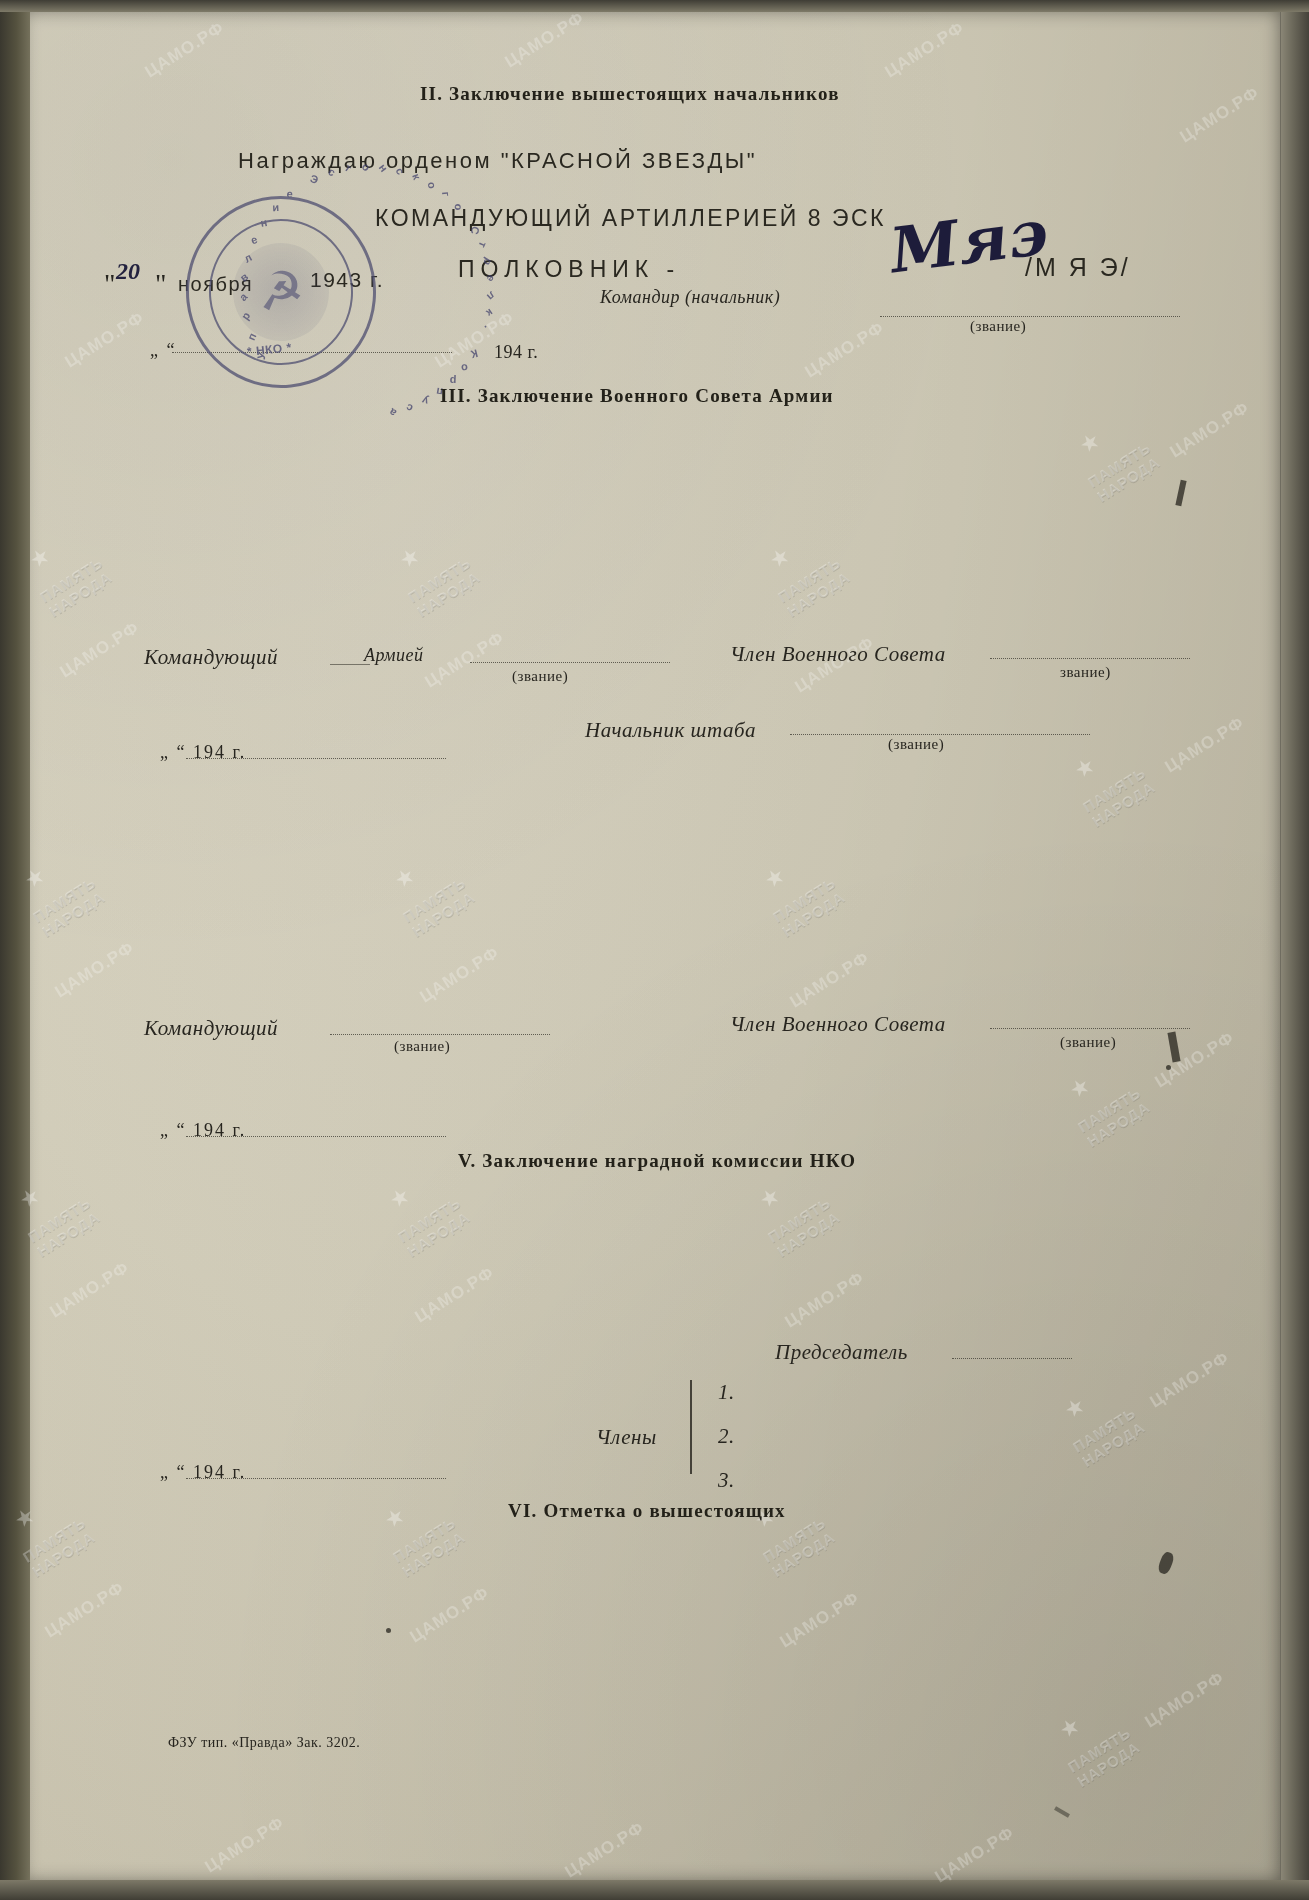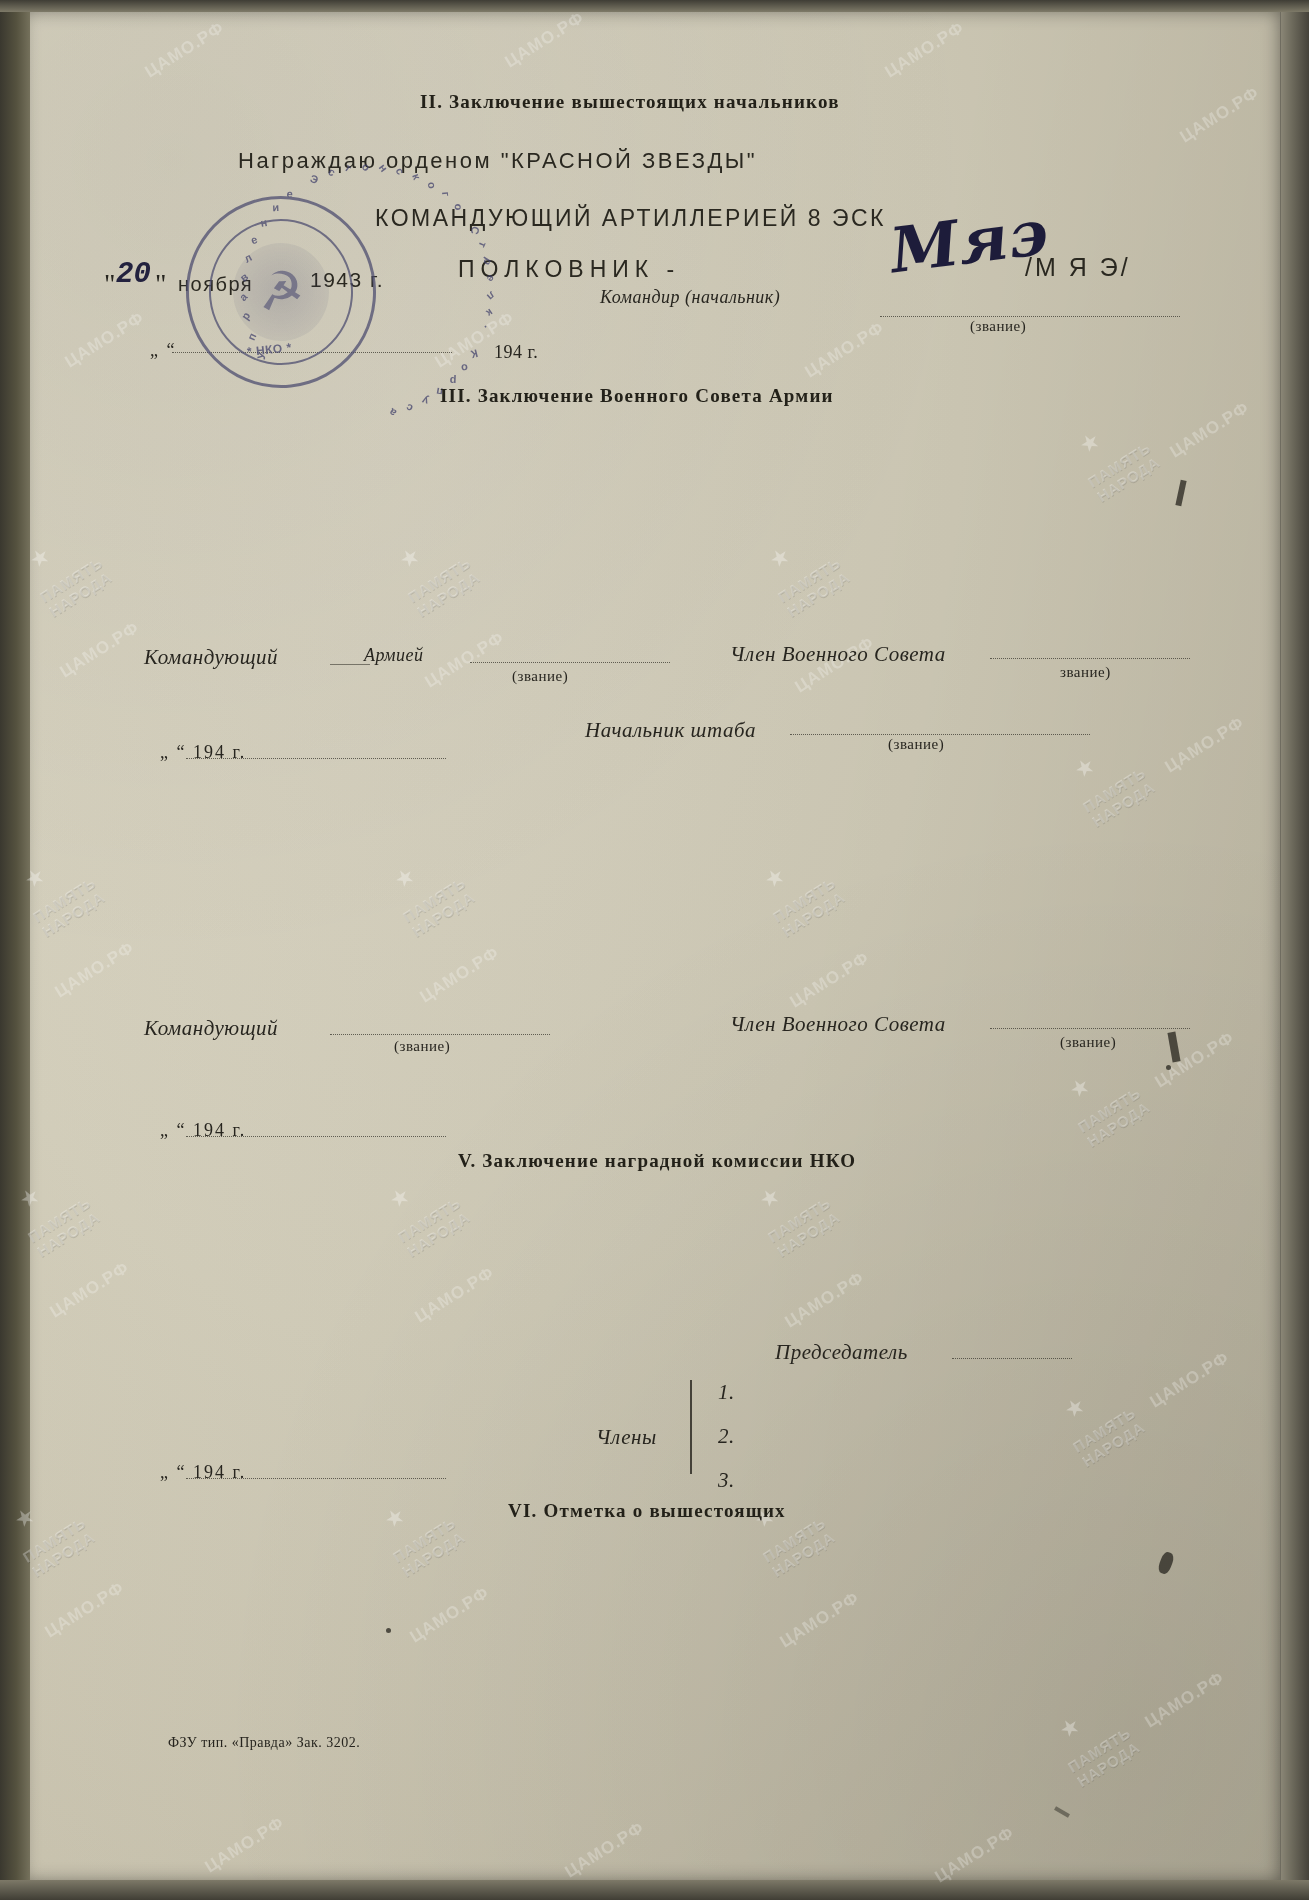--- a/index.html
+++ b/index.html
@@ -146,24 +146,24 @@
   .hand {
     position: absolute;
     font-family: "DejaVu Serif", serif;
     font-style: italic;
     font-weight: bold;
     color: #1d1c3a;
     transform: rotate(-7deg);
   }
   .hand-date {
     position:absolute;
-    font-family:Liberation Mono, monospace;
+    font-family:Liberation Serif, serif;
     font-style:italic;
     font-weight:bold;
-    font-size:29px;
+    font-size:24px;
     color:#23223f;
   }
 
   
   .wm {
     position: absolute;
     color: rgba(255,255,255,0.30);
     font-family: "Liberation Sans", sans-serif;
     font-size: 15px;
     font-weight: bold;
@@ -323,21 +323,21 @@
   <div class="wm" style="left:1063px; top:1420px; width:92px;">
     <div>ПАМЯТЬ</div>
     <div>НАРОДА</div>
   </div>
   <div class="wmstar" style="left:1060px; top:1715px;">★</div>
   <div class="wm" style="left:1058px; top:1740px; width:92px;">
     <div>ПАМЯТЬ</div>
     <div>НАРОДА</div>
   </div>
 
-  <div class="t hdr" style="left:420px; top:91px;">II. Заключение вышестоящих начальников</div>
+  <div class="t hdr" style="left:420px; top:83px;">II. Заключение вышестоящих начальников</div>
 
   <div class="t typed" style="left:238px; top:148px; font-size:22px;">Награждаю орденом "КРАСНОЙ ЗВЕЗДЫ"</div>
 
   <div class="t typed" style="left:375px; top:205px; font-size:23px;">КОМАНДУЮЩИЙ АРТИЛЛЕРИЕЙ 8 ЭСК</div>
 
   <div class="t typed" style="left:458px; top:256px; font-size:23px; letter-spacing:6px;">ПОЛКОВНИК -</div>
 
   <div class="t typed" style="left:1025px; top:253px; font-size:25px; letter-spacing:3px;">/М Я Э/</div>
 
   <div class="hand" style="left:890px; top:205px; font-size:62px;">Мяэ</div>

